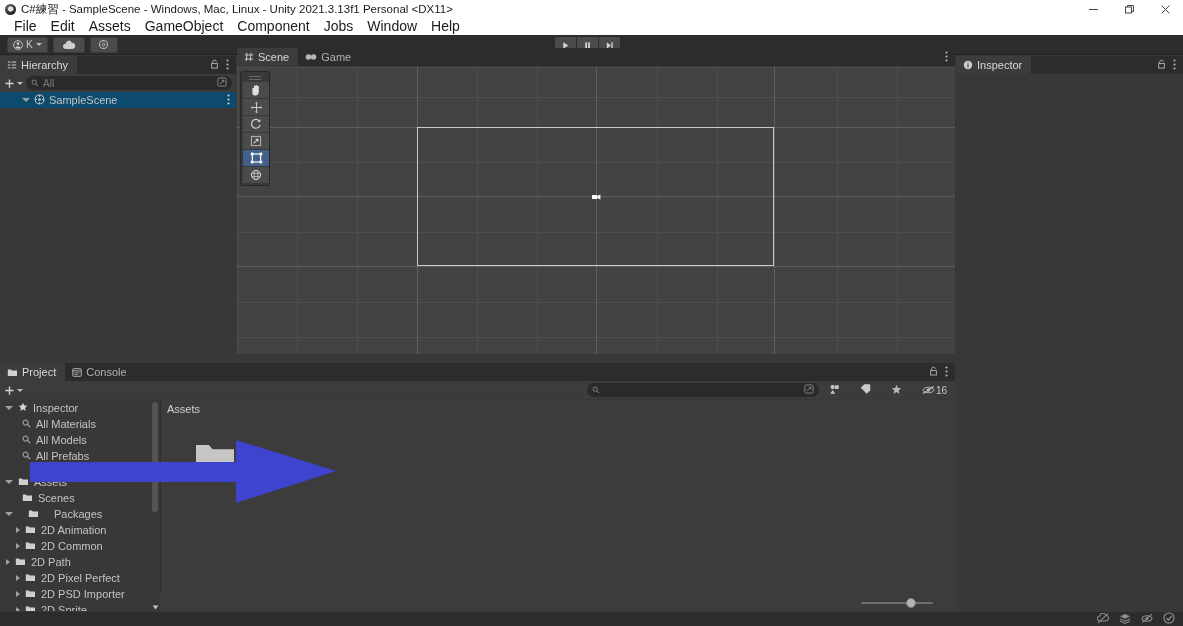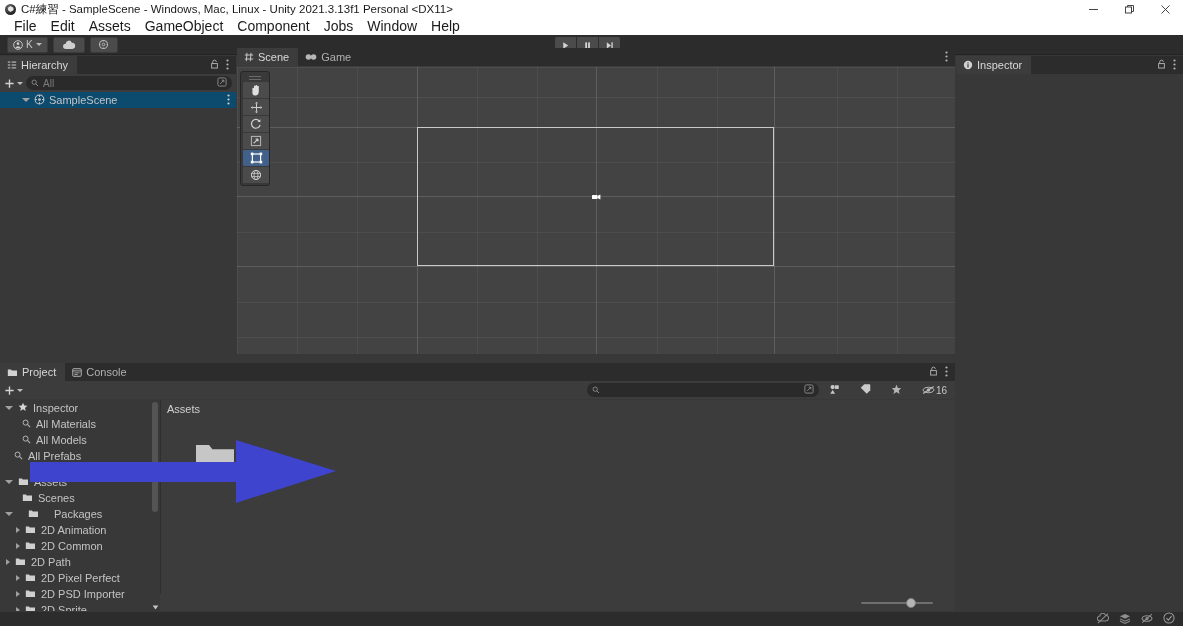--- a/index.html
+++ b/index.html
@@ -721,21 +721,21 @@
         </div>
         <div class="tree-row" style="padding-left:22px;gap:5px">
           <span>
             <svg width="9" height="9" viewBox="0 0 10 10">
                 <circle cx="4" cy="4" r="2.8" fill="none" stroke="#b5b5b5" stroke-width="1.1"></circle>
                 <line x1="6.1" y1="6.1" x2="9" y2="9" stroke="#b5b5b5" stroke-width="1.2"></line>
               </svg>
           </span>
           <span class="lbl">All Models</span>
         </div>
-        <div class="tree-row" style="padding-left:14px;gap:5px">
+        <div class="tree-row" style="padding-left:22px;gap:5px">
           <span>
             <svg width="9" height="9" viewBox="0 0 10 10">
                 <circle cx="4" cy="4" r="2.8" fill="none" stroke="#b5b5b5" stroke-width="1.1"></circle>
                 <line x1="6.1" y1="6.1" x2="9" y2="9" stroke="#b5b5b5" stroke-width="1.2"></line>
               </svg>
           </span>
           <span class="lbl">All Prefabs</span>
         </div>
         <div style="height:10px"></div>
         <div class="tree-row" style="padding-left:5px;gap:5px">

